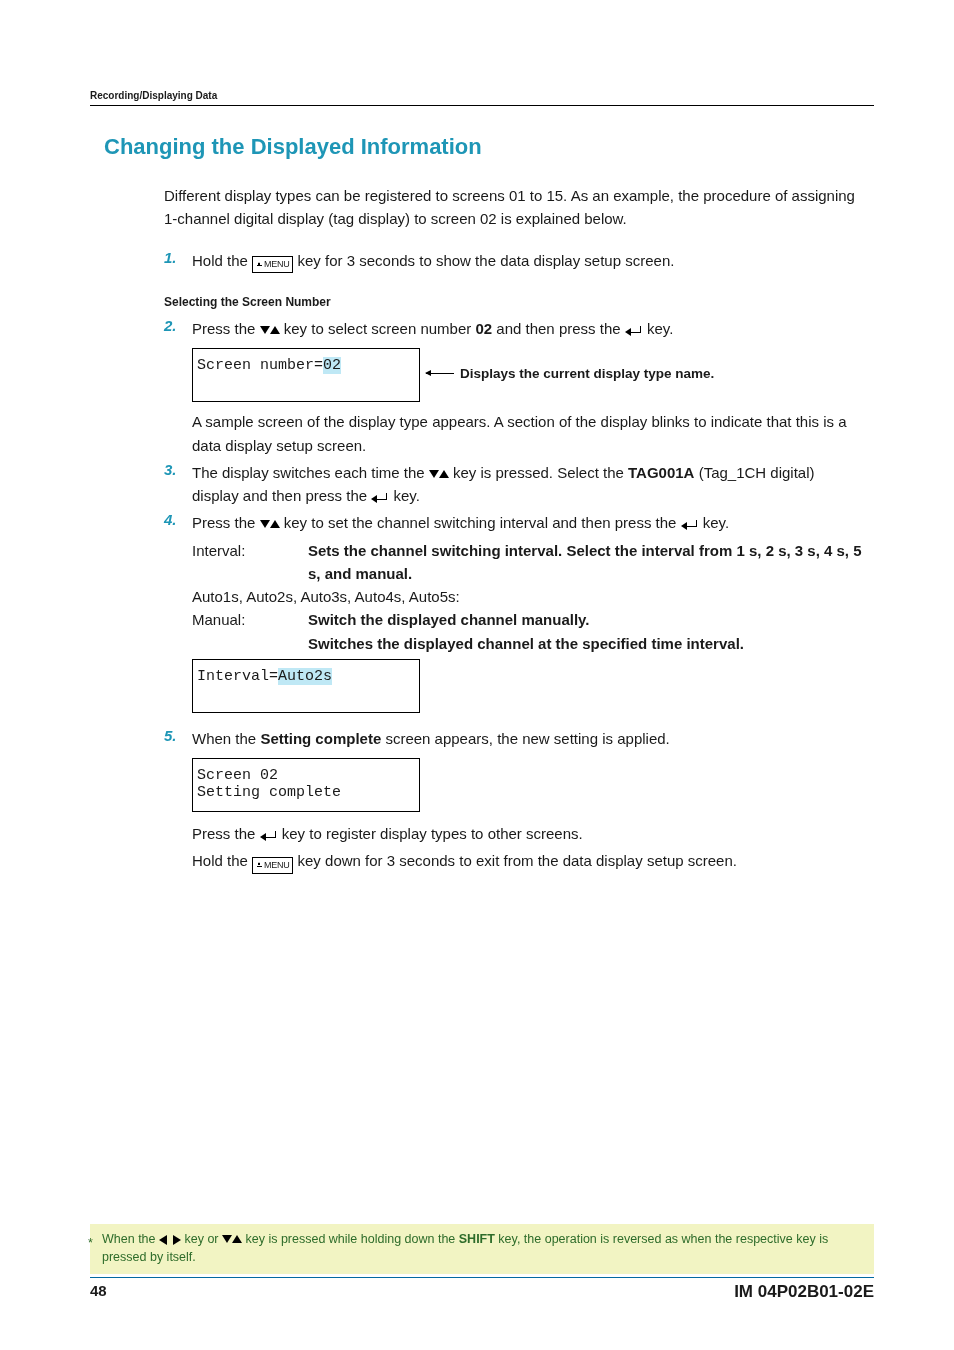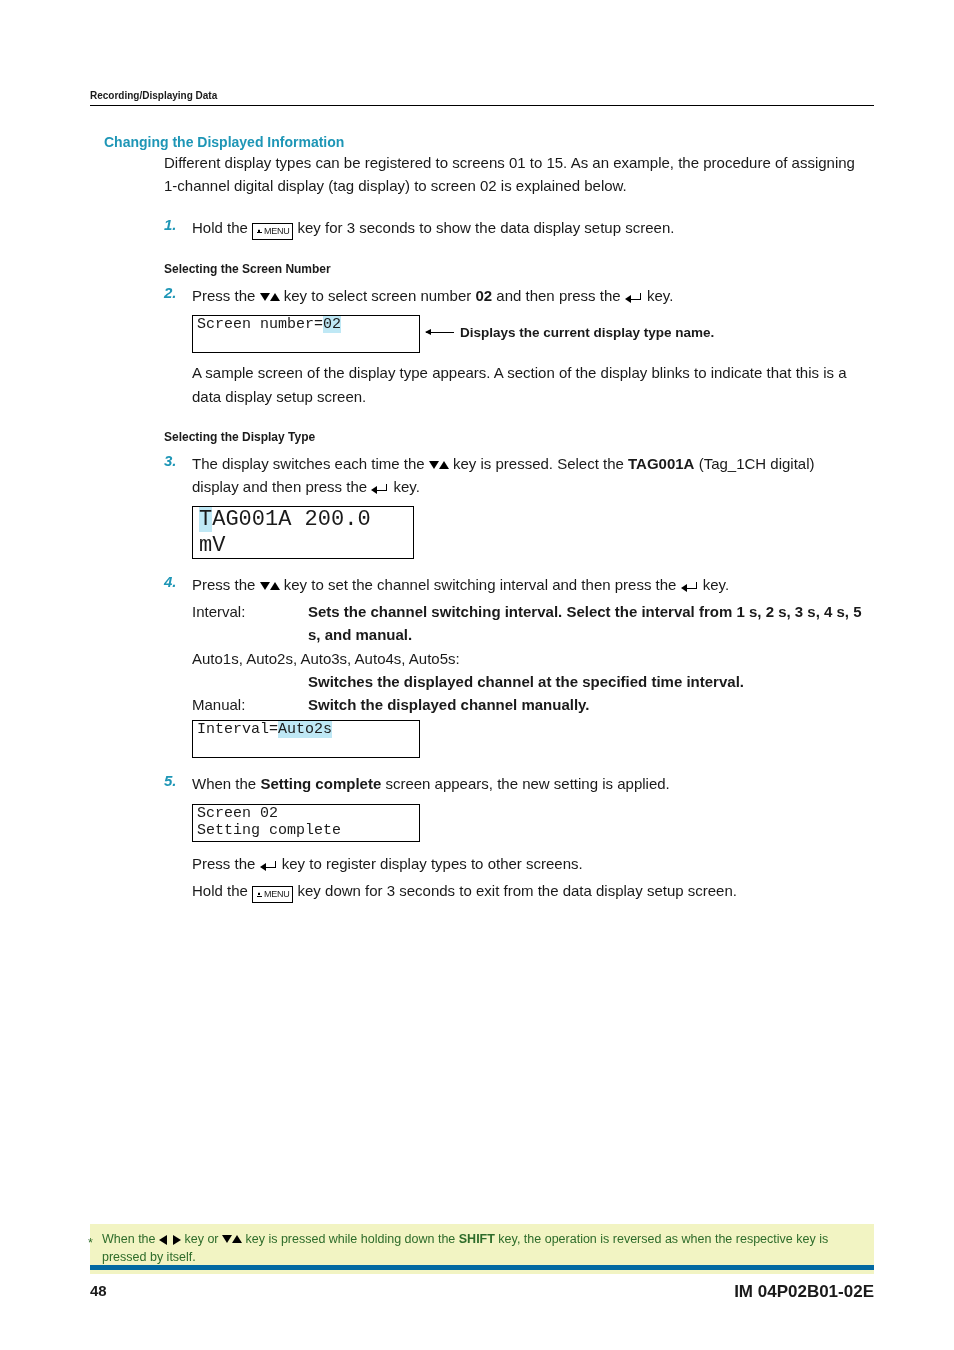--- a/index.html
+++ b/index.html
@@ -5,21 +5,21 @@
   :root { --accent: #1E96B6; --footnote-bg: #F2F4C3; --footnote-text: #2E6C2A; }
   html, body { margin:0; padding:0; }
   body {
     width: 954px; height: 1350px;
     font-family: Arial, Helvetica, sans-serif;
     font-size: 15px; color: #1a1a1a;
     background: #fff; position: relative;
   }
   .page { padding: 90px 80px 0 90px; }
   .running-head { font-weight: bold; font-size: 10px; border-bottom: 1px solid #000; padding-bottom: 4px; margin-bottom: 28px; }
-  .section-title { color: var(--accent); font-weight: bold; font-size: 14px; margin-bottom: 1px; padding-left: 14px; }
+  .section-title { color: var(--accent); font-weight: bold; font-size: 22px; margin-bottom: 24px; padding-left: 14px; }
   .indent-block { margin-left: 74px; padding-right: 10px; }
   .intro { line-height: 1.55; margin-bottom: 18px; }
   .step-row { display: flex; align-items: flex-start; margin-bottom: 4px; }
   .step-num { color: var(--accent); font-weight: bold; font-style: italic; font-size: 15px; width: 28px; flex: 0 0 28px; text-align: left; }
   .step-num::after { content: "."; }
   .step-body { flex: 1; line-height: 1.55; }
   .sub-heading { font-weight: bold; font-size: 12px; margin-top: 22px; margin-bottom: 8px; }
   .key-menu { display: inline-flex; align-items: center; vertical-align: -3px; border: 1.3px solid #000; border-radius: 0; padding: 0 3px 0 2px; font-size: 9px; height: 15px; line-height: 1; font-family: Arial; letter-spacing: -0.3px; }
   .key-menu::before { content:""; display:inline-block; vertical-align:middle; width:8px; height:8px; margin-right:1px; background:
       radial-gradient(circle at 50% 35%, #000 1px, transparent 1.5px),
@@ -28,35 +28,35 @@
   .updown { display:inline-block; vertical-align:-3px; width:20px; height:14px; position:relative; }
   .updown::before { content:""; position:absolute; left:0; top:3px; border-left:5px solid transparent; border-right:5px solid transparent; border-top:8px solid #000; }
   .updown::after  { content:""; position:absolute; right:0; top:3px; border-left:5px solid transparent; border-right:5px solid transparent; border-bottom:8px solid #000; }
   .leftright { display:inline-block; vertical-align:-3px; width:22px; height:12px; position:relative; }
   .leftright::before { content:""; position:absolute; left:0; top:1px; border-top:5px solid transparent; border-bottom:5px solid transparent; border-right:8px solid #000; }
   .leftright::after  { content:""; position:absolute; right:0; top:1px; border-top:5px solid transparent; border-bottom:5px solid transparent; border-left:8px solid #000; }
   .enter-key { display:inline-block; vertical-align:-3px; width:18px; height:12px; position:relative; }
   .enter-key::before { content:""; position:absolute; left:0; top:3px; border-top:4px solid transparent; border-bottom:4px solid transparent; border-right:6px solid #000; }
   .enter-key::after  { content:""; position:absolute; left:6px; top:6px; width:8px; height:1.5px; background:#000; box-shadow: 8px -5px 0 -0px #000 inset; border-right:1.5px solid #000; height:6px; width:9px; border-bottom:1.5px solid #000; top:1px; background:transparent; box-shadow:none;}
   .lcd { border: 1px solid #000; font-family: "Courier New", monospace; font-size: 15px; display: inline-block; line-height: 1.15; margin-top: 4px; }
-  .lcd-small { width: 218px; padding: 0px 4px; height: 36px;}
+  .lcd-small { width: 218px; padding: 8px 4px; height: 36px;}
   .lcd-big { font-size: 22px; padding: 0 6px; width: 208px; }
   .hl { background: #BFE8F5; }
   .lcd-section { display:flex; align-items:center; gap:6px; margin:4px 0 8px 28px; }
   .callout-line { flex:0 0 28px; height:1px; background:#000; position:relative; }
   .callout-line::before { content:""; position:absolute; left:-1px; top:-3px; border-top:3.5px solid transparent; border-bottom:3.5px solid transparent; border-right:6px solid #000;}
   .callout-text { font-weight: bold; font-size: 13.5px; }
   .after-lcd-note { margin-left: 28px; line-height: 1.55; margin-bottom: 4px; }
   .definition-row { display:flex; margin-left:28px; line-height:1.55; }
   .def-term { width:116px; flex:0 0 116px; }
   .def-desc { flex:1;font-weight:bold; }
   .footnote { position:absolute; left:90px; right:80px; bottom:76px; background: var(--footnote-bg); padding:6px 10px 8px 10px; font-size:12.5px; color: var(--footnote-text); line-height:1.45; }
   .fn-star { position:absolute; left:-12px; top:4px; color: var(--footnote-text); font-size:12.5px;}
   .fn-inner { position:relative; padding-left:2px;}
-  .footer { position:absolute; left:90px; right:80px; bottom:48px; border-top:5px solid #0369a1; display:flex; justify-content:space-between; padding-top:12px; }
+  .footer { position:absolute; left:90px; right:80px; bottom:48px; border-top:1px solid #0369a1; display:flex; justify-content:space-between; padding-top:4px; }
   .page-num { font-weight:bold; font-size:15px; }
   .doc-id { font-weight:bold; font-size:17px; }
   b { font-weight:bold; }
 </style>
 </head>
 <body>
 
 <div class="page">
   <div class="running-head">Recording/Displaying Data</div>
 
@@ -82,52 +82,46 @@
     </div>
     <div class="lcd-section">
       <div class="lcd lcd-small">
         <span>Screen number=</span><span class="hl">02</span>
       </div>
       <div class="callout-line"></div>
       <div class="callout-text">Displays the current display type name.</div>
     </div>
     <div class="after-lcd-note">A sample screen of the display type appears. A section of the display blinks to indicate that this is a data display setup screen.</div>
 
-    <div class="sub-heading">Selecting the Display Type</div>
 
     <div class="step-row">
       <div class="step-num">3</div>
       <div class="step-body">
         <span>The display switches each time the </span><span class="updown"></span><span> key is pressed. Select the </span><b>TAG001A</b><span> (Tag_1CH digital) display and then press the </span><span class="enter-key"></span><span> key.</span>
-      </div>
-    </div>
-    <div style="margin:4px 0 14px 28px;">
-      <div class="lcd lcd-big">
-        <span class="hl">T</span><span>AG001A 200.0 mV</span>
       </div>
     </div>
 
     <div class="step-row">
       <div class="step-num">4</div>
       <div class="step-body">
         <span>Press the </span><span class="updown"></span><span> key to set the channel switching interval and then press the </span><span class="enter-key"></span><span> key.</span>
       </div>
     </div>
     <div class="definition-row">
       <div class="def-term">Interval:</div>
       <div class="def-desc">Sets the channel switching interval. Select the interval from 1 s, 2 s, 3 s, 4 s, 5 s, and manual.</div>
     </div>
     <div style="margin-left:28px; line-height:1.55;">Auto1s, Auto2s, Auto3s, Auto4s, Auto5s:</div>
     <div class="definition-row">
+      <div class="def-term">Manual:</div>
+      <div class="def-desc">Switch the displayed channel manually.</div>
+    </div>
+    <div class="definition-row">
       <div class="def-term"></div>
       <div class="def-desc">Switches the displayed channel at the specified time interval.</div>
-    </div>
-    <div class="definition-row">
-      <div class="def-term">Manual:</div>
-      <div class="def-desc">Switch the displayed channel manually.</div>
     </div>
     <div style="margin:0 0 14px 28px;">
       <div class="lcd lcd-small">
         <span>Interval=</span><span class="hl">Auto2s</span>
       </div>
     </div>
 
     <div class="step-row">
       <div class="step-num">5</div>
       <div class="step-body">

